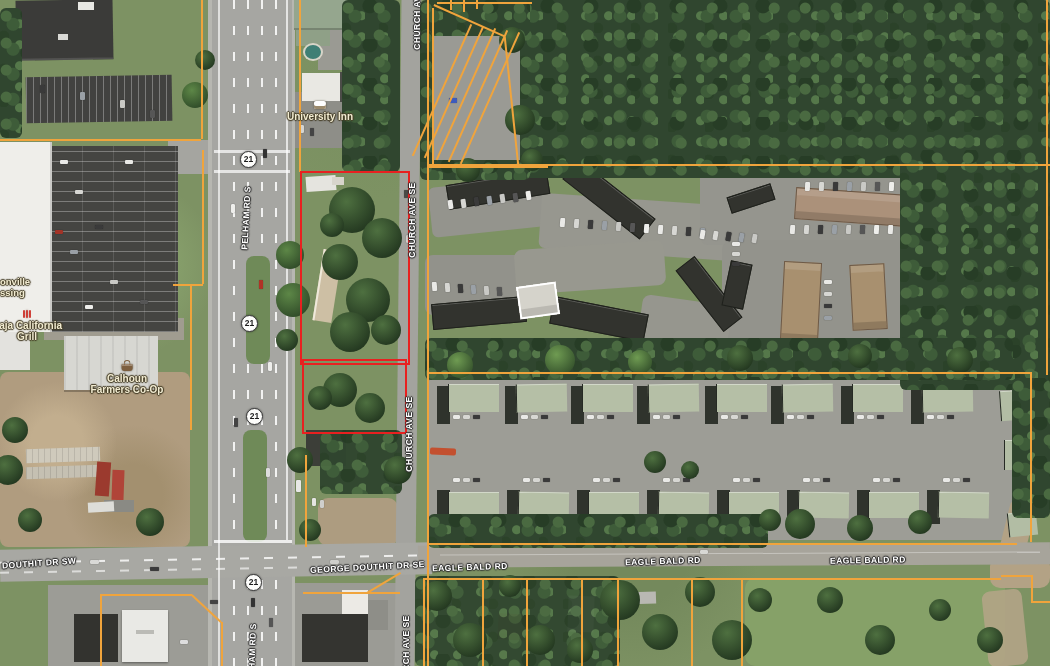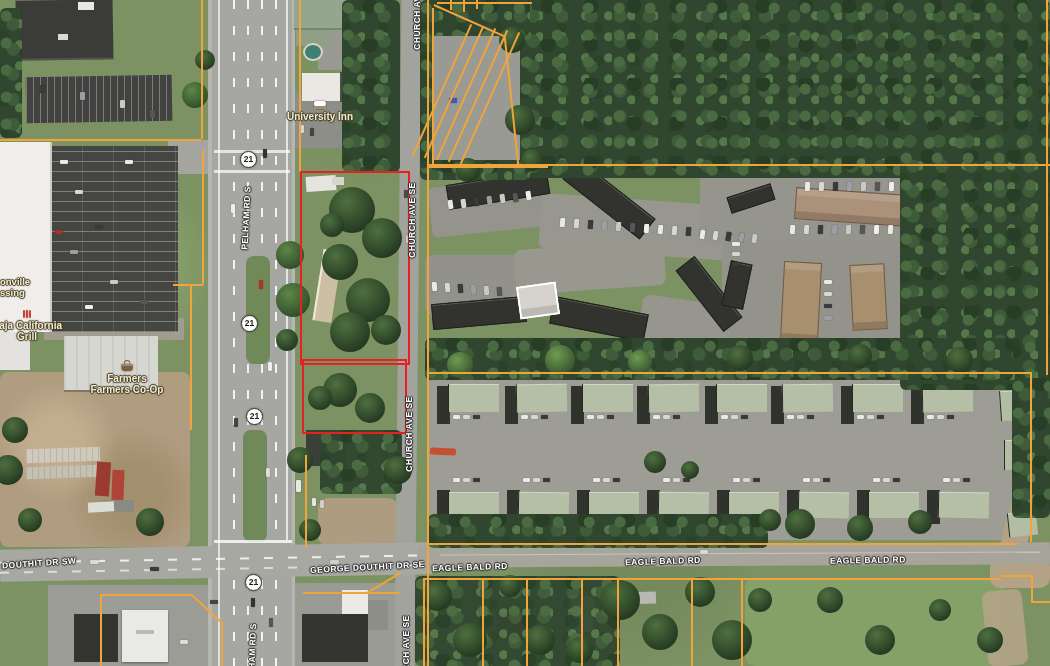--- a/index.html
+++ b/index.html
@@ -450,16 +450,16 @@
     <span>onville</span>
     <span>ssing</span>
   </div>
   <div class="lbl poi" style="left:27px;top:310px;">
     <span class="ic ic-rest"></span>
     <span>Baja California</span>
     <span>Grill</span>
   </div>
   <div class="lbl poi" style="left:127px;top:364px;">
     <span class="ic ic-basket"></span>
-    <span>Farmers</span>
+    <span>Calhoun</span>
     <span>Farmers Co-Op</span>
   </div>
 </div>
 
 </body></html>

